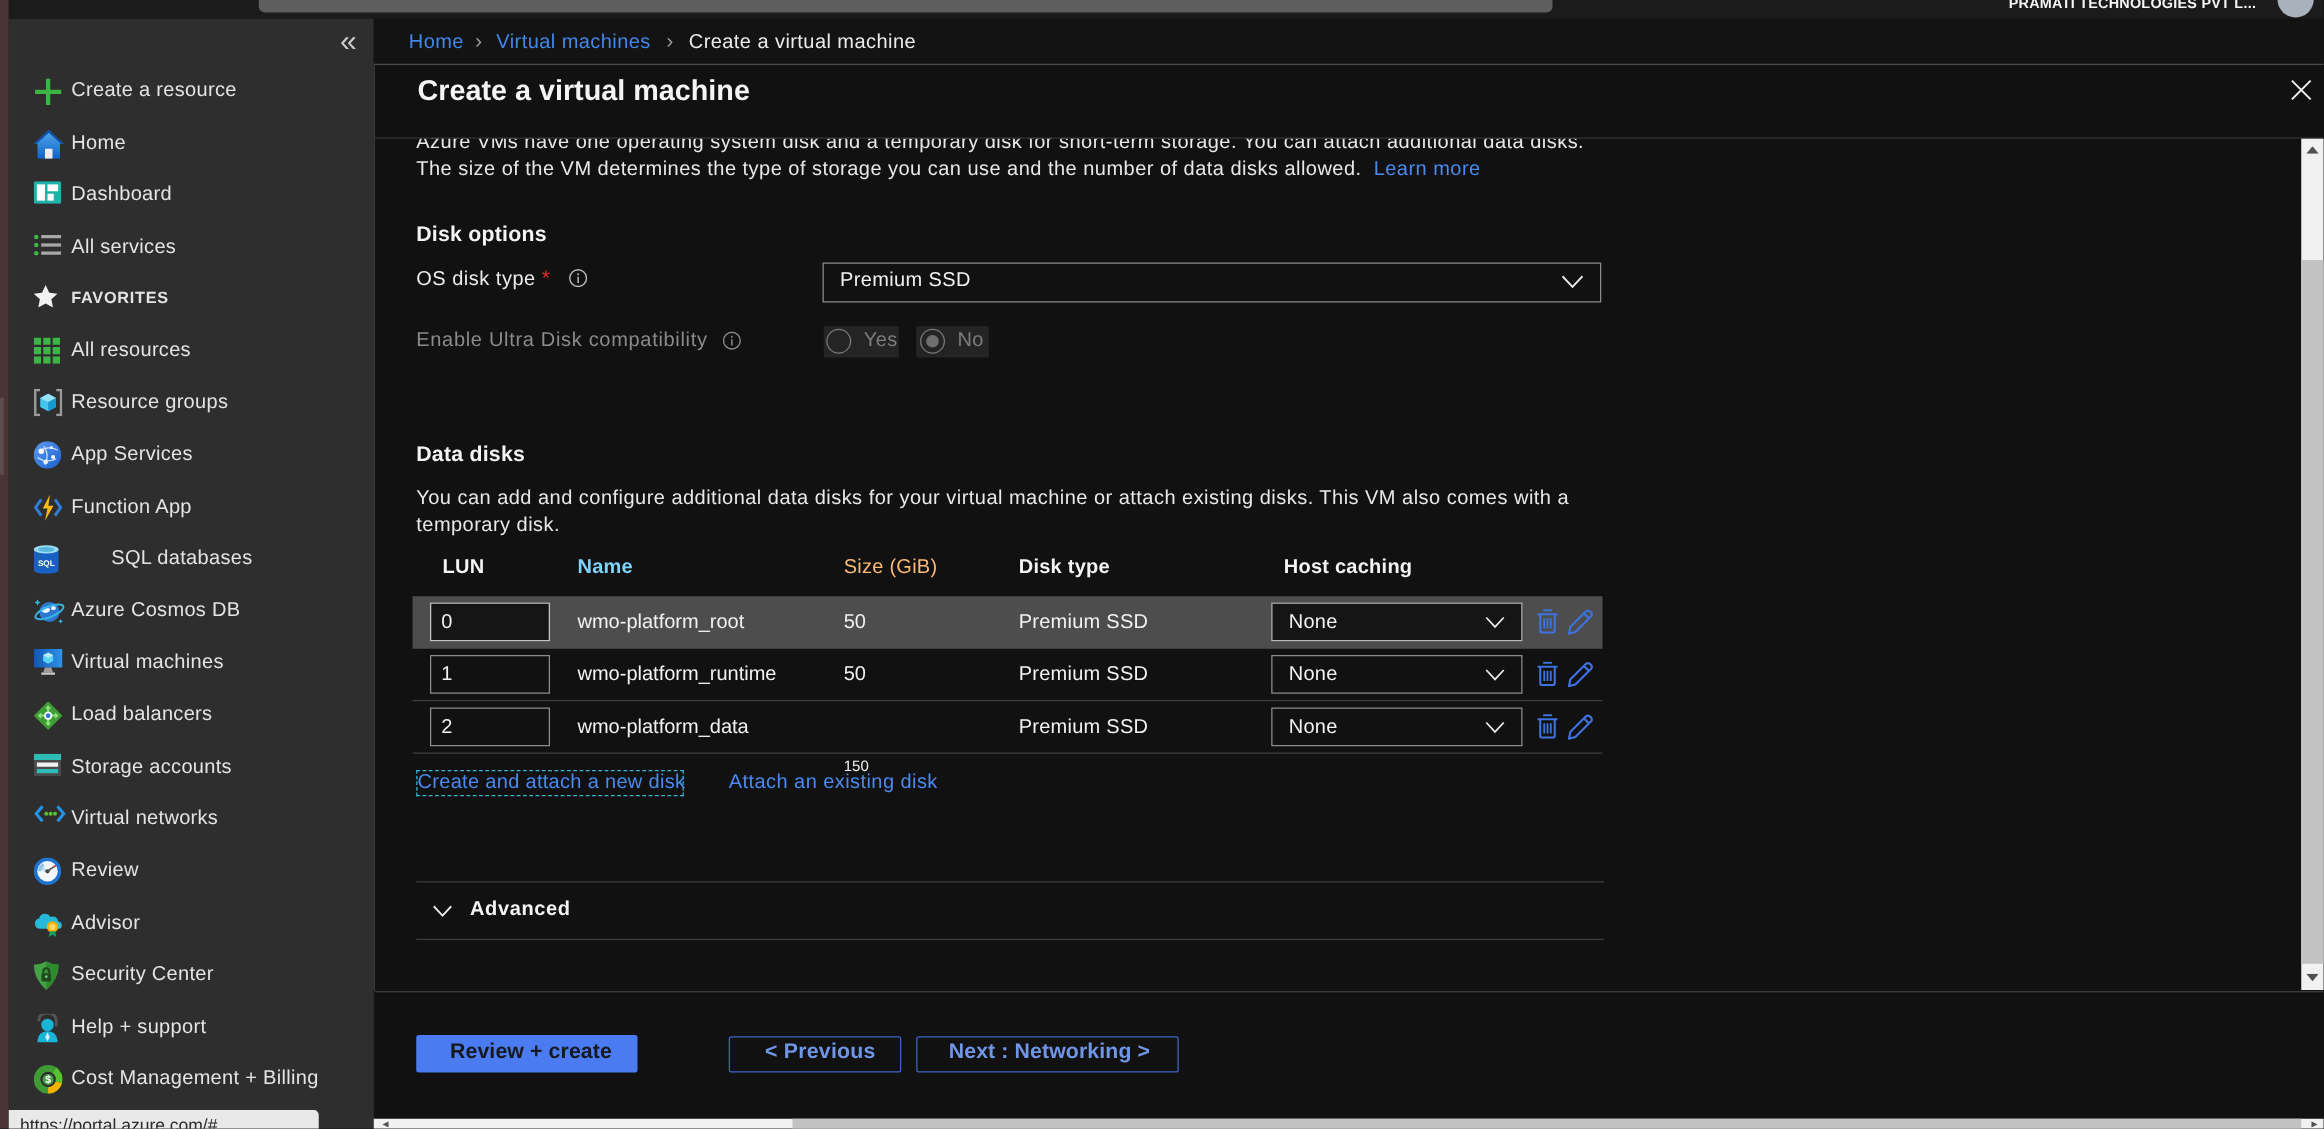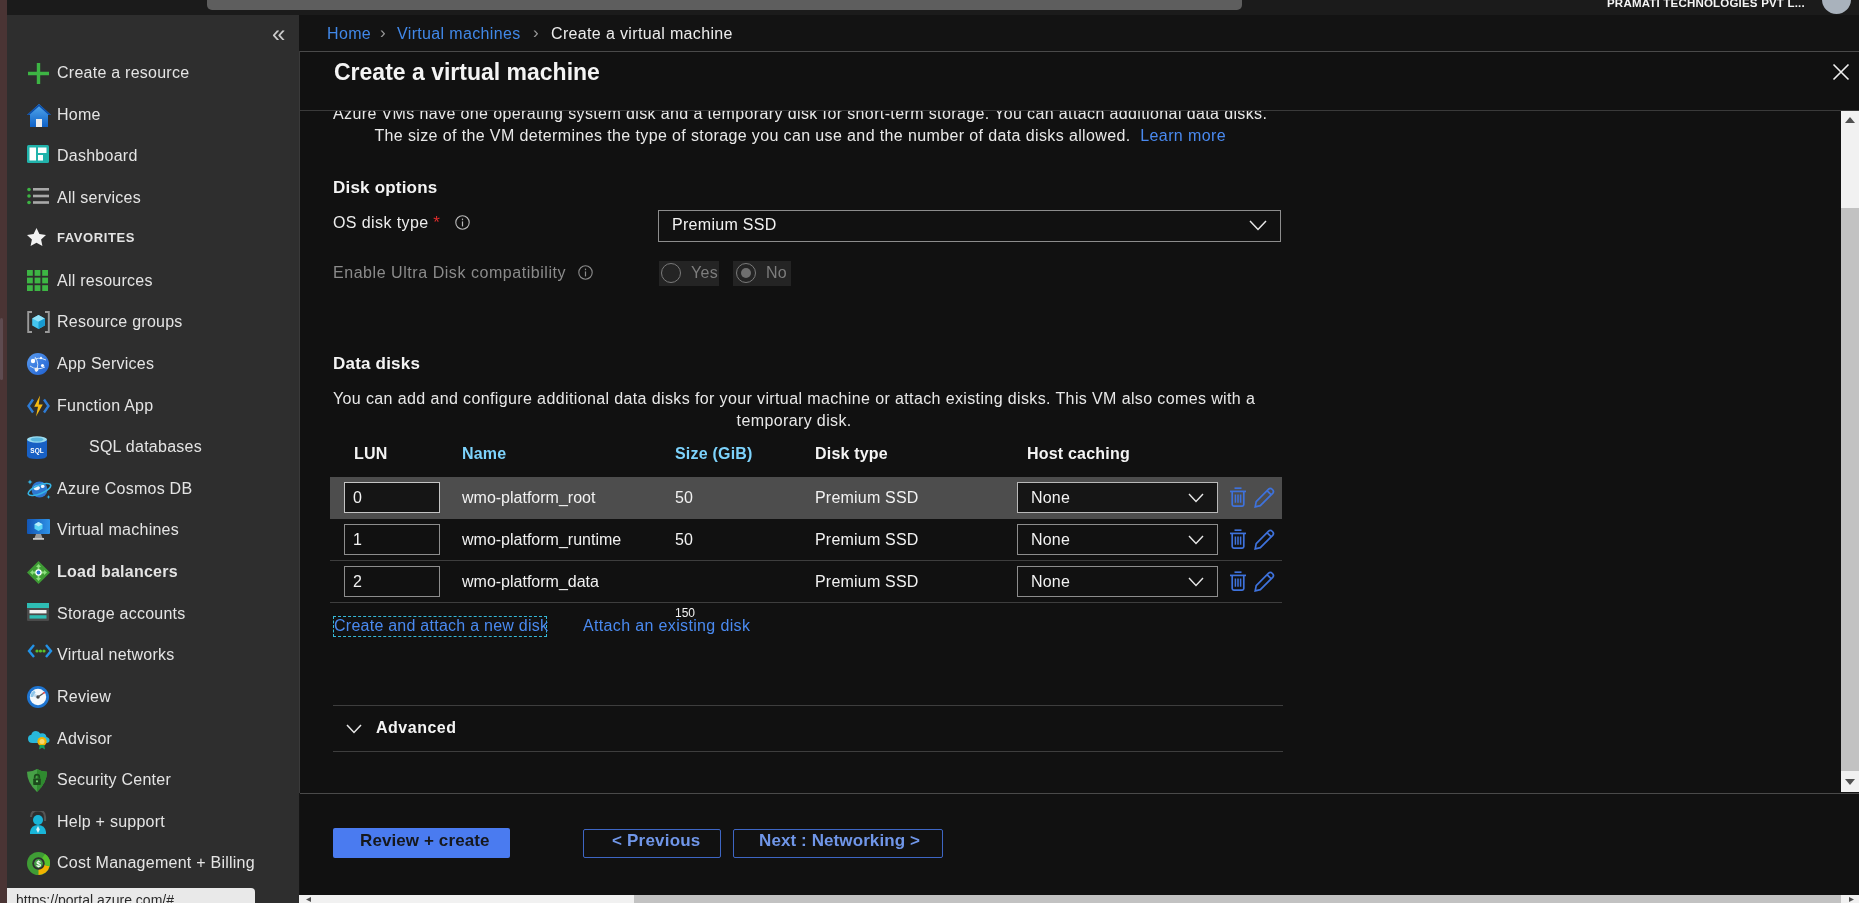--- a/index.html
+++ b/index.html
@@ -135,21 +135,21 @@
     <div class="abs txt" style="left:57px;top:521px;font-size:16px;font-weight:normal;letter-spacing:0.25px;color:#e4e4e4;">Virtual machines</div>
     <div class="abs" style="left:27px;top:561px;width:24px;height:24px;"><svg width="23" height="23" viewBox="0 0 23 23">
         <path d="M11.5 0 L23 11.5 L11.5 23 L0 11.5 Z" fill="#3f9c35"></path>
         <path d="M11.5 3 L14 6 L12.4 6 L12.4 9 L10.6 9 L10.6 6 L9 6 Z" fill="#8ce07c"></path>
         <path d="M11.5 20 L9 17 L10.6 17 L10.6 14 L12.4 14 L12.4 17 L14 17 Z" fill="#8ce07c"></path>
         <path d="M3 11.5 L6 9 L6 10.6 L9 10.6 L9 12.4 L6 12.4 L6 14 Z" fill="#8ce07c"></path>
         <path d="M20 11.5 L17 14 L17 12.4 L14 12.4 L14 10.6 L17 10.6 L17 9 Z" fill="#8ce07c"></path>
         <circle cx="11.5" cy="11.5" r="3.2" fill="#fff"></circle>
         <circle cx="11.5" cy="11.5" r="1.9" fill="#2e77d0"></circle>
       </svg></div>
-    <div class="abs txt" style="left:57px;top:563px;font-size:16px;font-weight:bold;letter-spacing:0.25px;color:#e4e4e4;">Load balancers</div>
+    <div class="abs txt" style="left:57px;top:563px;font-size:16px;font-weight:normal;letter-spacing:0.25px;color:#e4e4e4;">Load balancers</div>
     <div class="abs" style="left:27px;top:603px;width:24px;height:24px;"><svg width="22" height="18" viewBox="0 0 22 18">
         <rect x="0" y="0" width="22" height="18" rx="1" fill="#4a4a4a"></rect>
         <rect x="0" y="0" width="22" height="5" fill="#2ebdb4"></rect>
         <rect x="2.5" y="7" width="17" height="3.4" fill="#f2f2f2"></rect>
         <rect x="2.5" y="12.2" width="17" height="3.4" fill="#2ebdb4"></rect>
       </svg></div>
     <div class="abs txt" style="left:57px;top:605px;font-size:16px;font-weight:normal;letter-spacing:0.25px;color:#e4e4e4;">Storage accounts</div>
     <div class="abs" style="left:27px;top:644px;width:24px;height:24px;"><svg width="26" height="14" viewBox="0 0 26 14">
         <path d="M7 1 L2 7 L7 13" fill="none" stroke="#2393e8" stroke-width="2.4"></path>
         <path d="M19 1 L24 7 L19 13" fill="none" stroke="#2393e8" stroke-width="2.4"></path>
@@ -213,21 +213,21 @@
 
 <div class="abs" style="left:300px;top:52px;width:1559px;height:59px;background:#111111;"></div>
 <div class="abs txt" style="left:334px;top:59px;font-size:23px;font-weight:bold;color:#f4f4f4;">Create a virtual machine</div>
 <svg class="abs" style="left:1832px;top:63px;" width="18" height="18" viewBox="0 0 18 18">
     <path d="M1.5 1.5 L16.5 16.5 M16.5 1.5 L1.5 16.5" stroke="#f0f0f0" stroke-width="1.6"></path>
   </svg>
 
 <div class="abs" style="left:300px;top:110px;width:1559px;height:1px;background:#3a3a3a;"></div>
 
 <div class="abs" style="left:300px;top:111px;width:1541px;height:682px;background:#111111;overflow:hidden;">
-  <div id="content" style="position:absolute;left:-300px;top:-111px;width:1859px;height:903px;text-align:center;">
+  <div id="content" style="position:absolute;left:-300px;top:-111px;width:1859px;height:903px;">
 
     <div class="abs" style="left:333px;top:103px;font-size:16px;letter-spacing:0.38px;line-height:22px;color:#e8e8e8;">Azure VMs have one operating system disk and a temporary disk for short-term storage. You can attach additional data disks.<br>The size of the VM determines the type of storage you can use and the number of data disks allowed. &nbsp;<span style="color:#4a8af0;">Learn more</span></div>
 
     <div class="abs txt" style="left:333px;top:178px;font-size:17px;font-weight:bold;letter-spacing:0.2px;color:#f4f4f4;">Disk options</div>
     <div class="abs txt" style="left:333px;top:213px;font-size:16px;letter-spacing:0.4px;color:#ececec;">OS disk type <span style="font-size:17px;color:#dd2c2c;">*</span></div>
     <svg class="abs" style="left:455px;top:215px;" width="15" height="15" viewBox="0 0 15 15">
         <circle cx="7.5" cy="7.5" r="6.7" fill="none" stroke="#b9b9b9" stroke-width="1.1"></circle>
         <rect x="6.9" y="6.4" width="1.2" height="5" fill="#b9b9b9"></rect>
         <rect x="6.9" y="3.6" width="1.2" height="1.6" fill="#b9b9b9"></rect>
       </svg>
@@ -249,21 +249,21 @@
     <div class="abs" style="left:736px;top:263px;width:20px;height:20px;border:1px solid #7a7a7a;border-radius:50%;"></div>
     <div class="abs" style="left:741px;top:268px;width:10px;height:10px;border-radius:50%;background:#6f6f6f;"></div>
     <div class="abs txt" style="left:691px;top:264px;font-size:16px;letter-spacing:0.3px;color:#7d7d7d;">Yes</div>
     <div class="abs txt" style="left:766px;top:264px;font-size:16px;letter-spacing:0.3px;color:#7d7d7d;">No</div>
 
     <div class="abs txt" style="left:333px;top:354px;font-size:17px;font-weight:bold;letter-spacing:0.2px;color:#f4f4f4;">Data disks</div>
     <div class="abs" style="left:333px;top:388px;font-size:16px;letter-spacing:0.38px;line-height:22px;color:#e8e8e8;">You can add and configure additional data disks for your virtual machine or attach existing disks. This VM also comes with a<br>temporary disk.</div>
 
     <div class="abs txt" style="left:354px;top:445px;font-size:16px;font-weight:bold;letter-spacing:0.2px;color:#f4f4f4;">LUN</div>
     <div class="abs txt" style="left:462px;top:445px;font-size:16px;font-weight:bold;letter-spacing:0.2px;color:#7dd3fc;">Name</div>
-    <div class="abs txt" style="left:675px;top:445px;font-size:16px;font-weight:bold;letter-spacing:0.2px;color:#7dd3fc;">Size (GiB)</div>
+    <div class="abs txt" style="left:675px;top:445px;font-size:16px;font-weight:normal;letter-spacing:0.2px;color:#fdba74;">Size (GiB)</div>
     <div class="abs txt" style="left:815px;top:445px;font-size:16px;font-weight:bold;letter-spacing:0.2px;color:#f4f4f4;">Disk type</div>
     <div class="abs txt" style="left:1027px;top:445px;font-size:16px;font-weight:bold;letter-spacing:0.2px;color:#f4f4f4;">Host caching</div>
 
     <div class="abs" style="left:330px;top:477px;width:952px;height:42px;background:#4d4d4d;"></div>
     <div class="abs" style="left:344px;top:482px;width:96px;height:31px;border:1px solid #c4c4c4;background:#151515;"></div>
     <div class="abs txt" style="left:353px;top:489px;font-size:16px;color:#f2f2f2;">0</div>
     <div class="abs txt" style="left:462px;top:489px;font-size:16px;color:#f2f2f2;">wmo-platform_root</div>
     <div class="abs txt" style="left:675px;top:489px;font-size:16px;color:#f2f2f2;">50</div>
     <div class="abs txt" style="left:815px;top:489px;font-size:16px;letter-spacing:0.2px;color:#f2f2f2;">Premium SSD</div>
 

